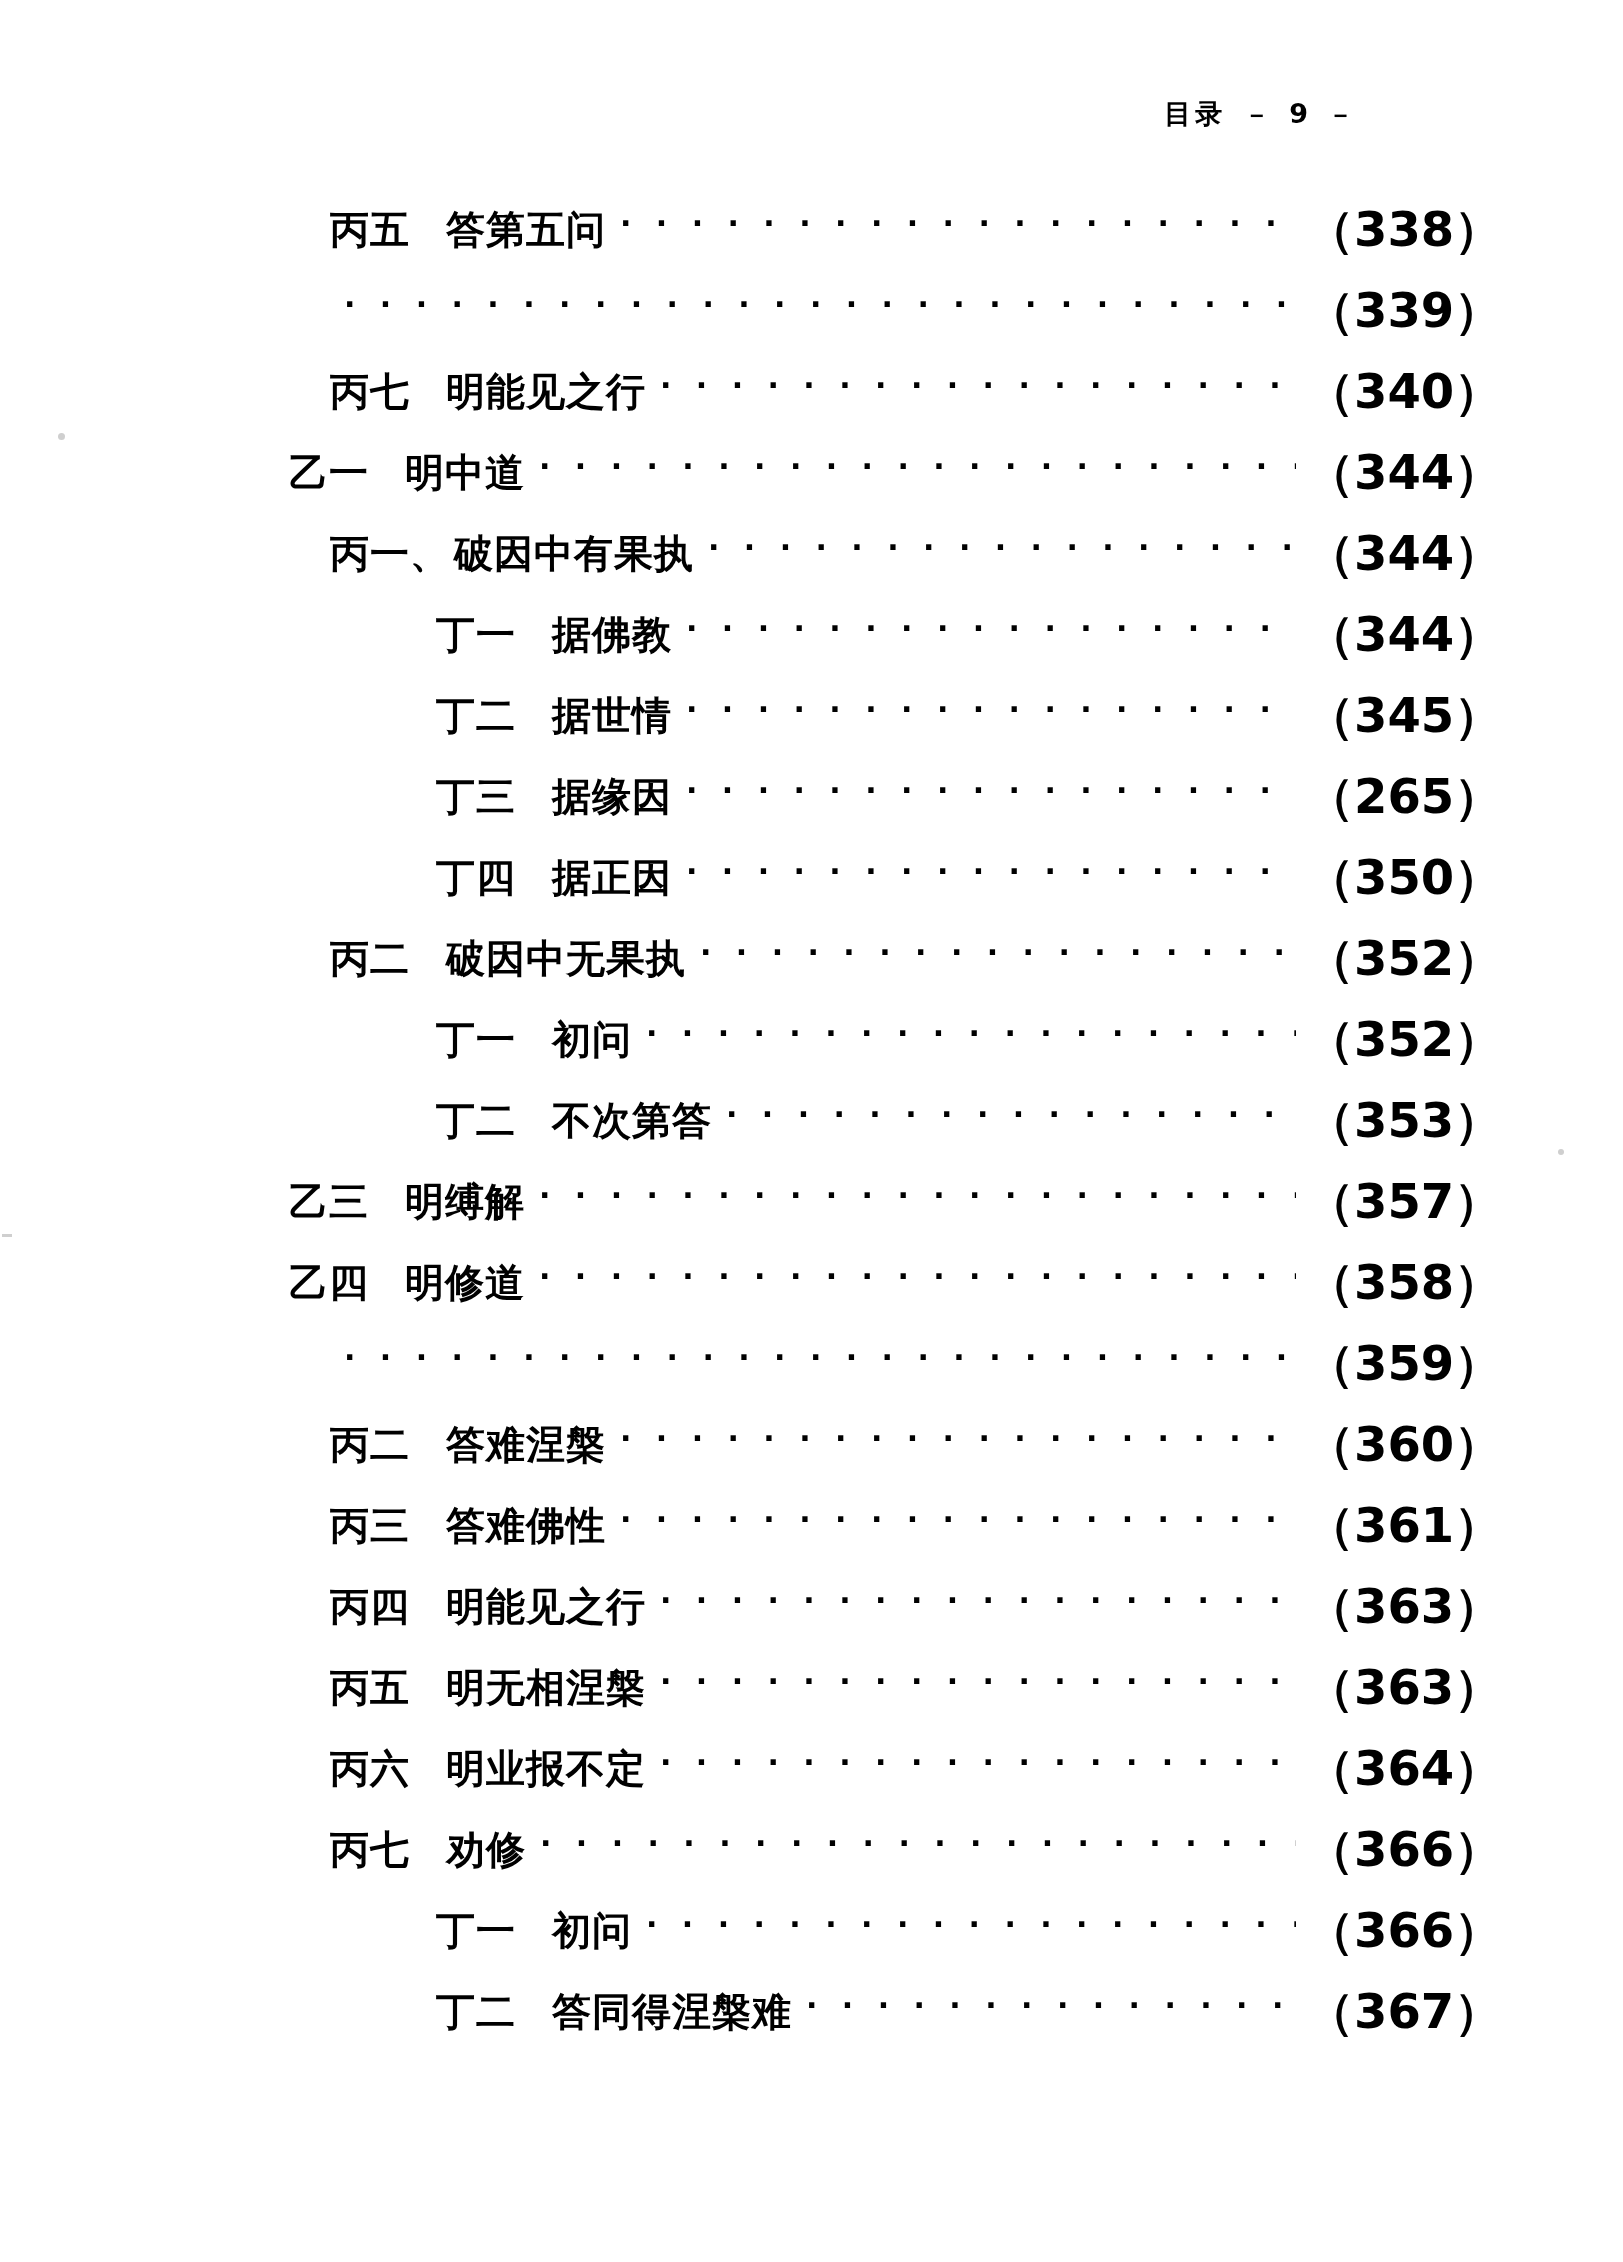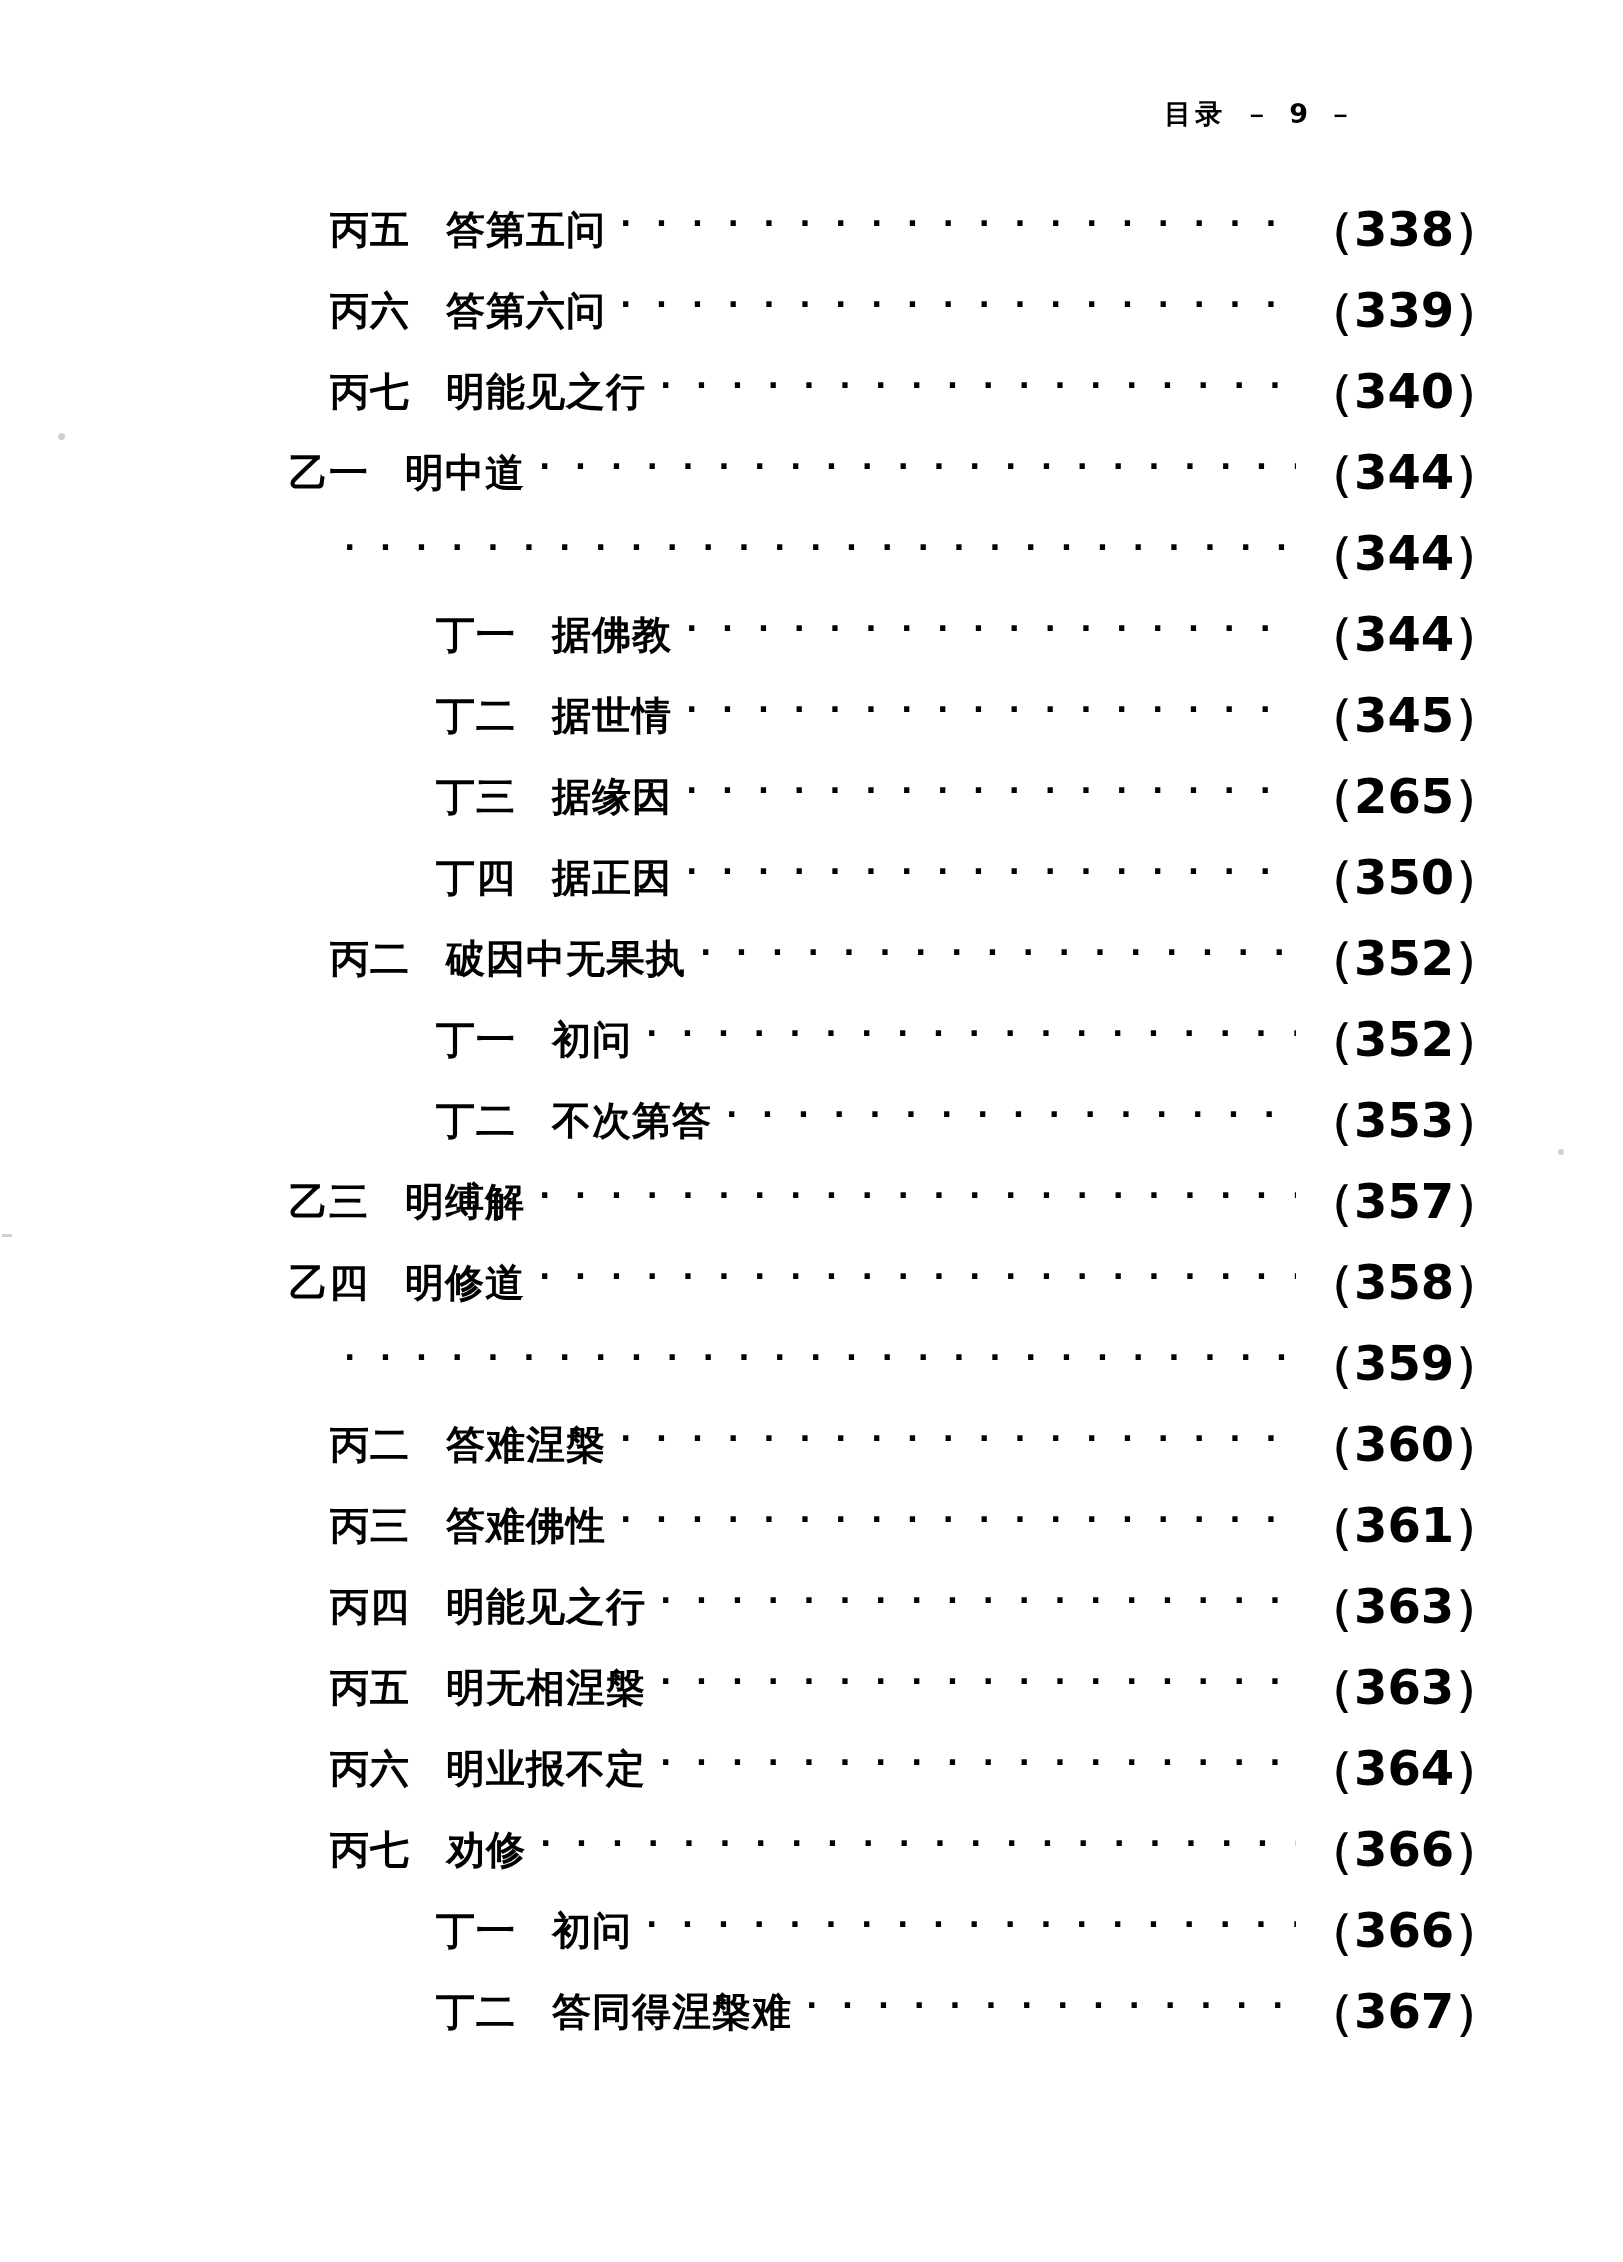--- a/index.html
+++ b/index.html
@@ -114,35 +114,35 @@
     <span class="hdr-dash">－</span>
   </div>
 
   <div class="toc" id="toc-list">
       <div class="toc-row lvl-1 right-pad">
         <span class="label"><span>丙五</span><span class="gap" style="width: 36px;">&nbsp;</span><span>答第五问</span></span>
         <span class="leader">· · · · · · · · · · · · · · · · · · · · · · · · · · · · · · · · · · · · · · · · · · · · · · · · · · · · · · · · · · · · · · · · · · · · · </span>
         <span class="page-num">（338）</span>
       </div>
       <div class="toc-row lvl-1 right-pad">
-        <span class="label"><span>丙六</span><span class="gap" style="width: 36px;">&nbsp;</span><span>答第六问</span></span>
         <span class="leader">· · · · · · · · · · · · · · · · · · · · · · · · · · · · · · · · · · · · · · · · · · · · · · · · · · · · · · · · · · · · · · · · · · · · · </span>
         <span class="page-num">（339）</span>
       </div>
       <div class="toc-row lvl-1 right-pad">
         <span class="label"><span>丙七</span><span class="gap" style="width: 36px;">&nbsp;</span><span>明能见之行</span></span>
         <span class="leader">· · · · · · · · · · · · · · · · · · · · · · · · · · · · · · · · · · · · · · · · · · · · · · · · · · · · · · · · · · · · · · · · · · · · · </span>
         <span class="page-num">（340）</span>
       </div>
       <div class="toc-row lvl-0 right-pad">
         <span class="label"><span>乙一</span><span class="gap" style="width: 36px;">&nbsp;</span><span>明中道</span></span>
         <span class="leader">· · · · · · · · · · · · · · · · · · · · · · · · · · · · · · · · · · · · · · · · · · · · · · · · · · · · · · · · · · · · · · · · · · · · · </span>
         <span class="page-num">（344）</span>
       </div>
       <div class="toc-row lvl-1 right-pad">
+        <span class="label"><span>丙一、</span><span class="gap" style="width: 4px;">&nbsp;</span><span>破因中有果执</span></span>
         <span class="leader">· · · · · · · · · · · · · · · · · · · · · · · · · · · · · · · · · · · · · · · · · · · · · · · · · · · · · · · · · · · · · · · · · · · · · </span>
         <span class="page-num">（344）</span>
       </div>
       <div class="toc-row lvl-2 right-pad">
         <span class="label"><span>丁一</span><span class="gap" style="width: 36px;">&nbsp;</span><span>据佛教</span></span>
         <span class="leader">· · · · · · · · · · · · · · · · · · · · · · · · · · · · · · · · · · · · · · · · · · · · · · · · · · · · · · · · · · · · · · · · · · · · · </span>
         <span class="page-num">（344）</span>
       </div>
       <div class="toc-row lvl-2 right-pad">
         <span class="label"><span>丁二</span><span class="gap" style="width: 36px;">&nbsp;</span><span>据世情</span></span>

